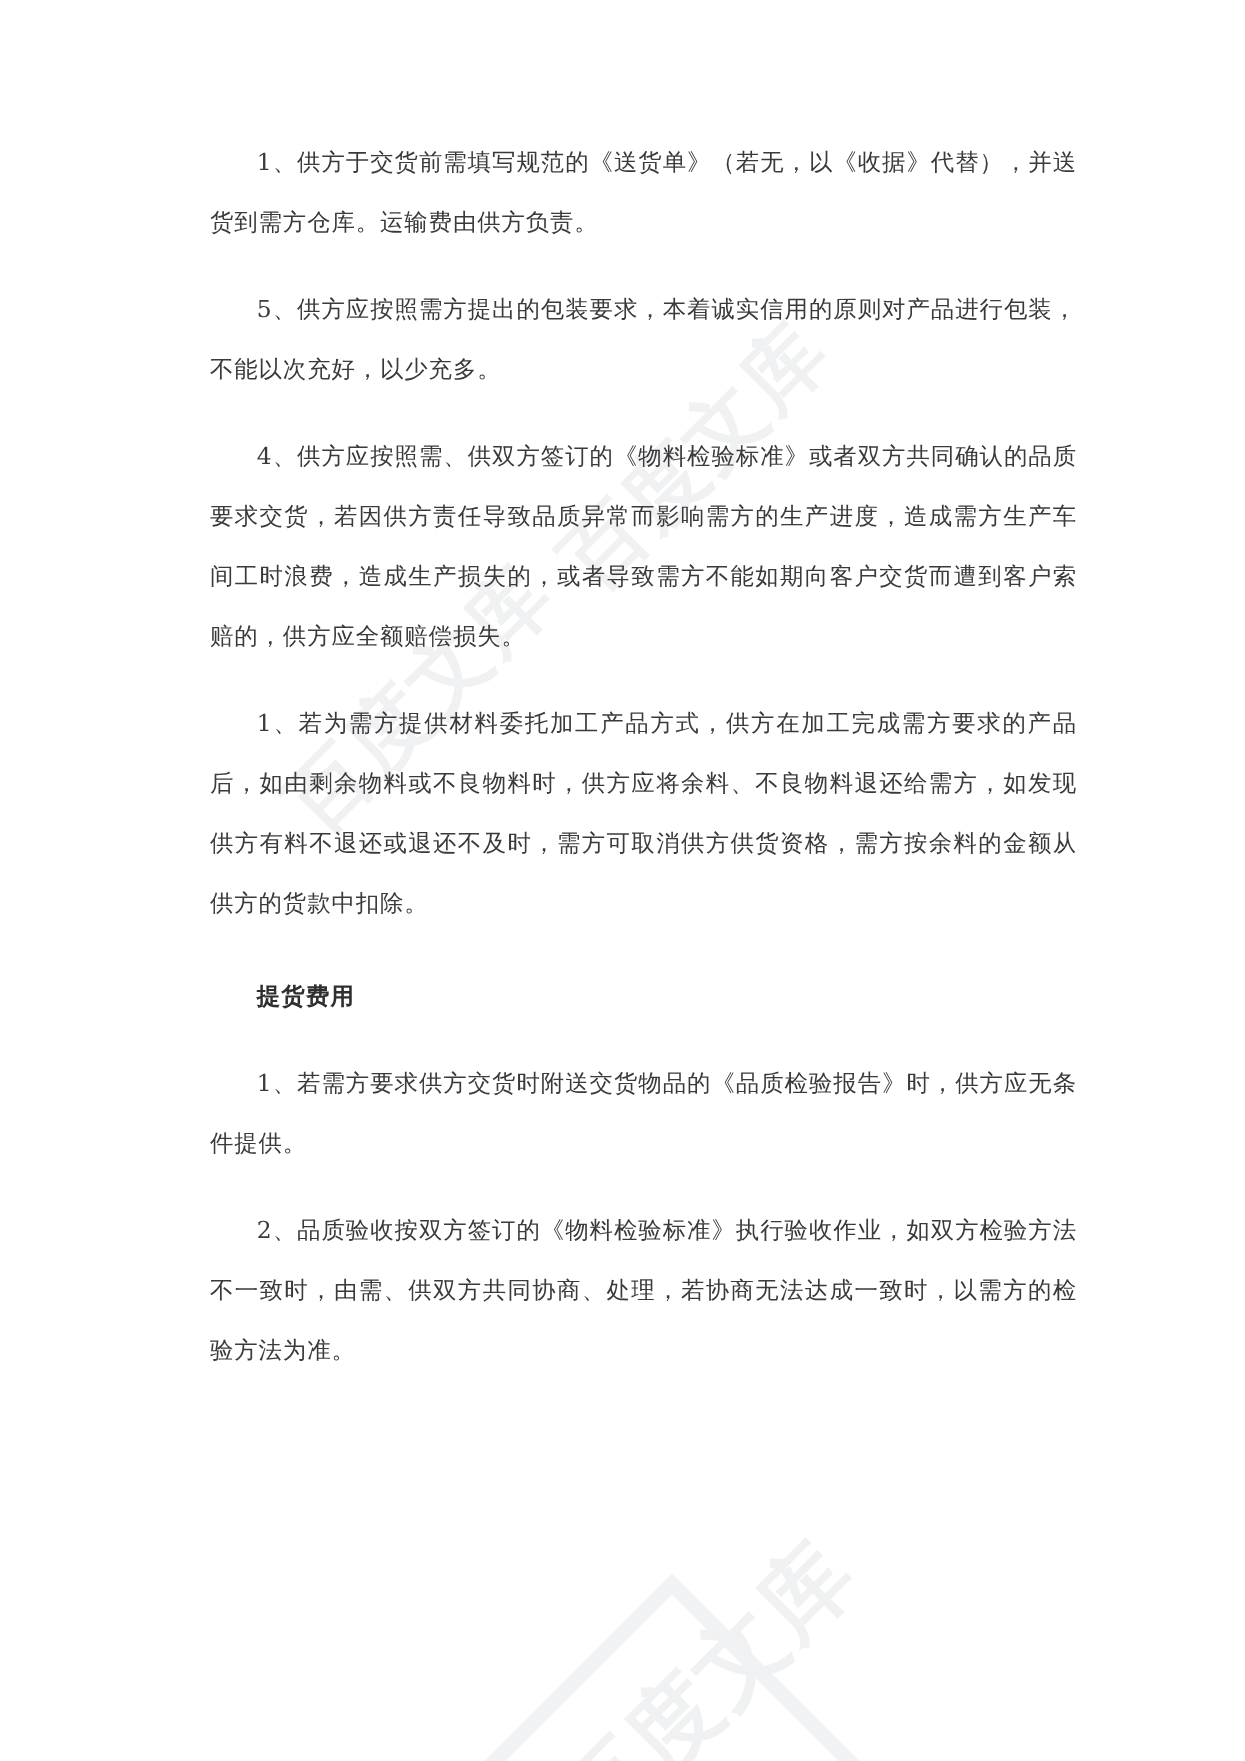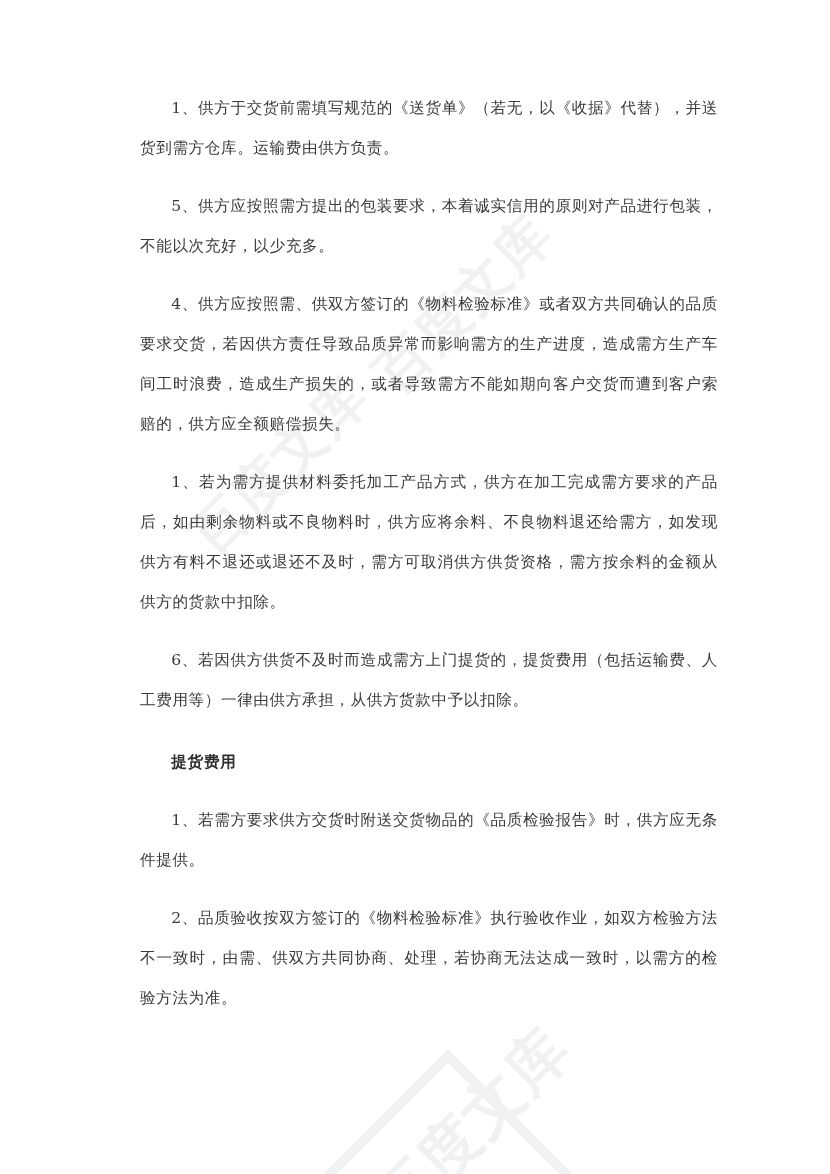--- a/index.html
+++ b/index.html
@@ -111,19 +111,18 @@
     <div class="wm wm-b">百度文库</div>
     <div class="wm-box wm-box-c"></div>
     <div class="wm wm-c">百度文库</div>
   </div>
 
   <div id="doc-body">
       <p class="para">1、供方于交货前需填写规范的《送货单》（若无，以《收据》代替），并送货到需方仓库。运输费由供方负责。</p>
       <p class="para">5、供方应按照需方提出的包装要求，本着诚实信用的原则对产品进行包装，不能以次充好，以少充多。</p>
       <p class="para">4、供方应按照需、供双方签订的《物料检验标准》或者双方共同确认的品质要求交货，若因供方责任导致品质异常而影响需方的生产进度，造成需方生产车间工时浪费，造成生产损失的，或者导致需方不能如期向客户交货而遭到客户索赔的，供方应全额赔偿损失。</p>
       <p class="para">1、若为需方提供材料委托加工产品方式，供方在加工完成需方要求的产品后，如由剩余物料或不良物料时，供方应将余料、不良物料退还给需方，如发现供方有料不退还或退还不及时，需方可取消供方供货资格，需方按余料的金额从供方的货款中扣除。</p>
-      <p class="para">6、若因供方供货不及时而造成需方上门提货的，提货费用（包括运输费、人工费用等）一律由供方承担，从供方货款中予以扣除。</p>
       <h2 class="section-heading">提货费用</h2>
       <p class="para">1、若需方要求供方交货时附送交货物品的《品质检验报告》时，供方应无条件提供。</p>
       <p class="para">2、品质验收按双方签订的《物料检验标准》执行验收作业，如双方检验方法不一致时，由需、供双方共同协商、处理，若协商无法达成一致时，以需方的检验方法为准。</p>
     </div>
 
 </div>
 
 </body></html>

